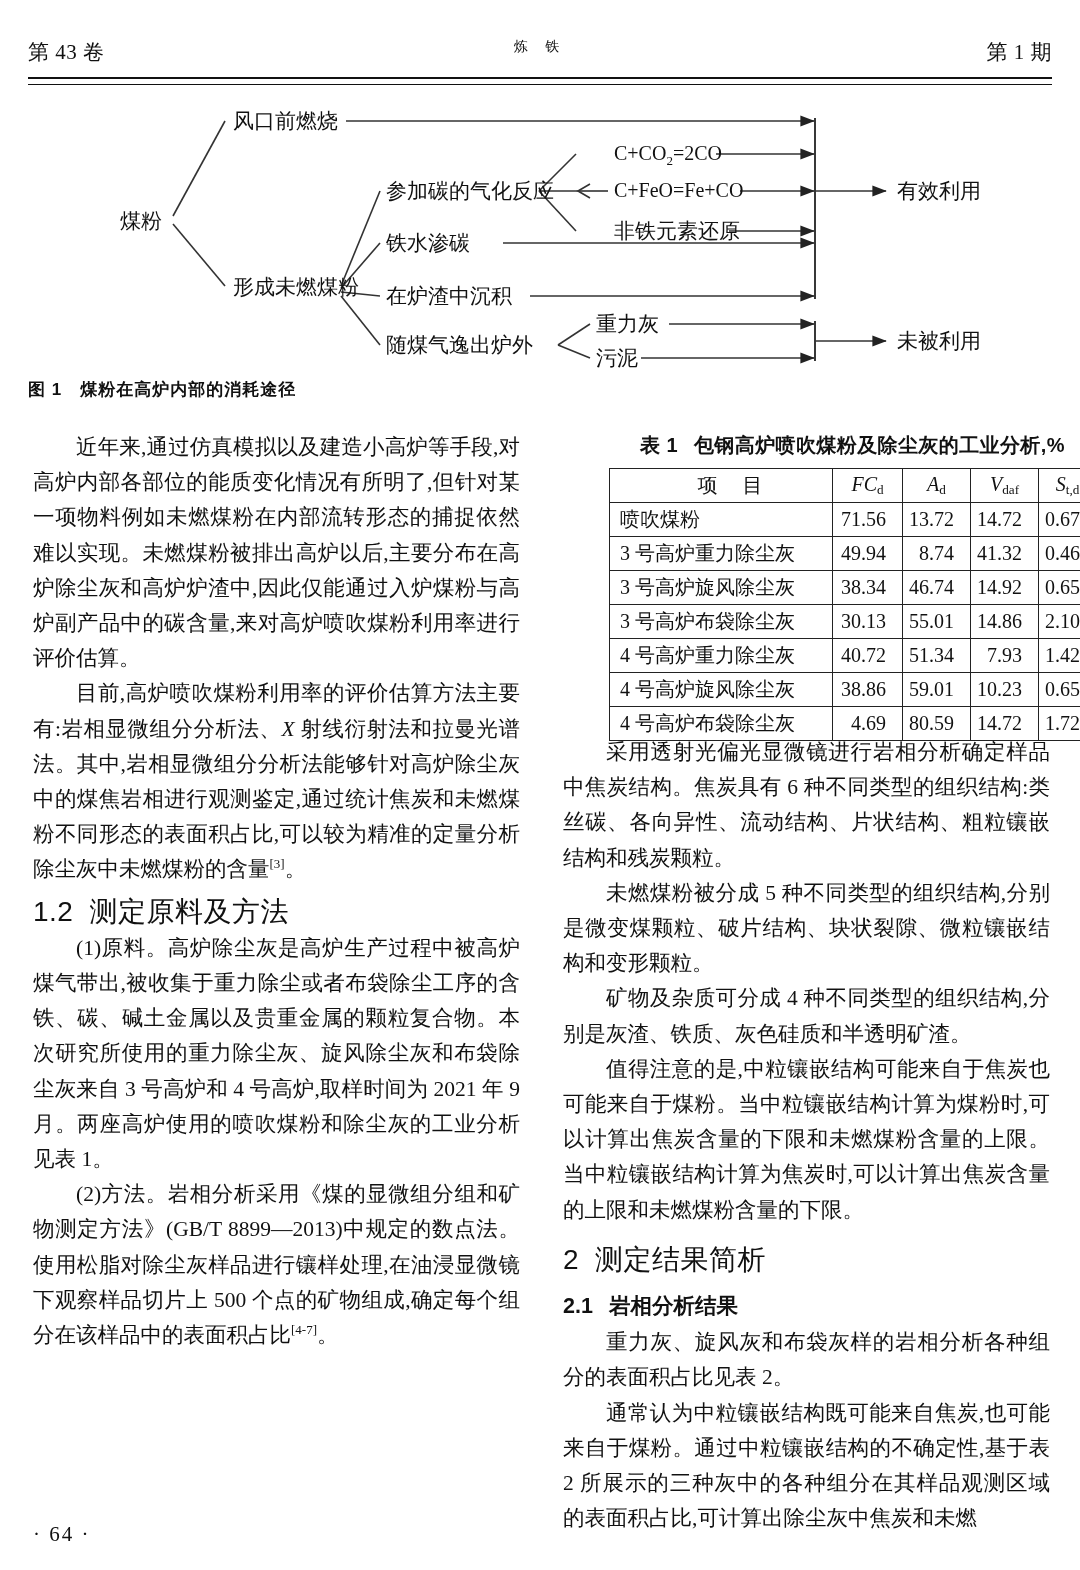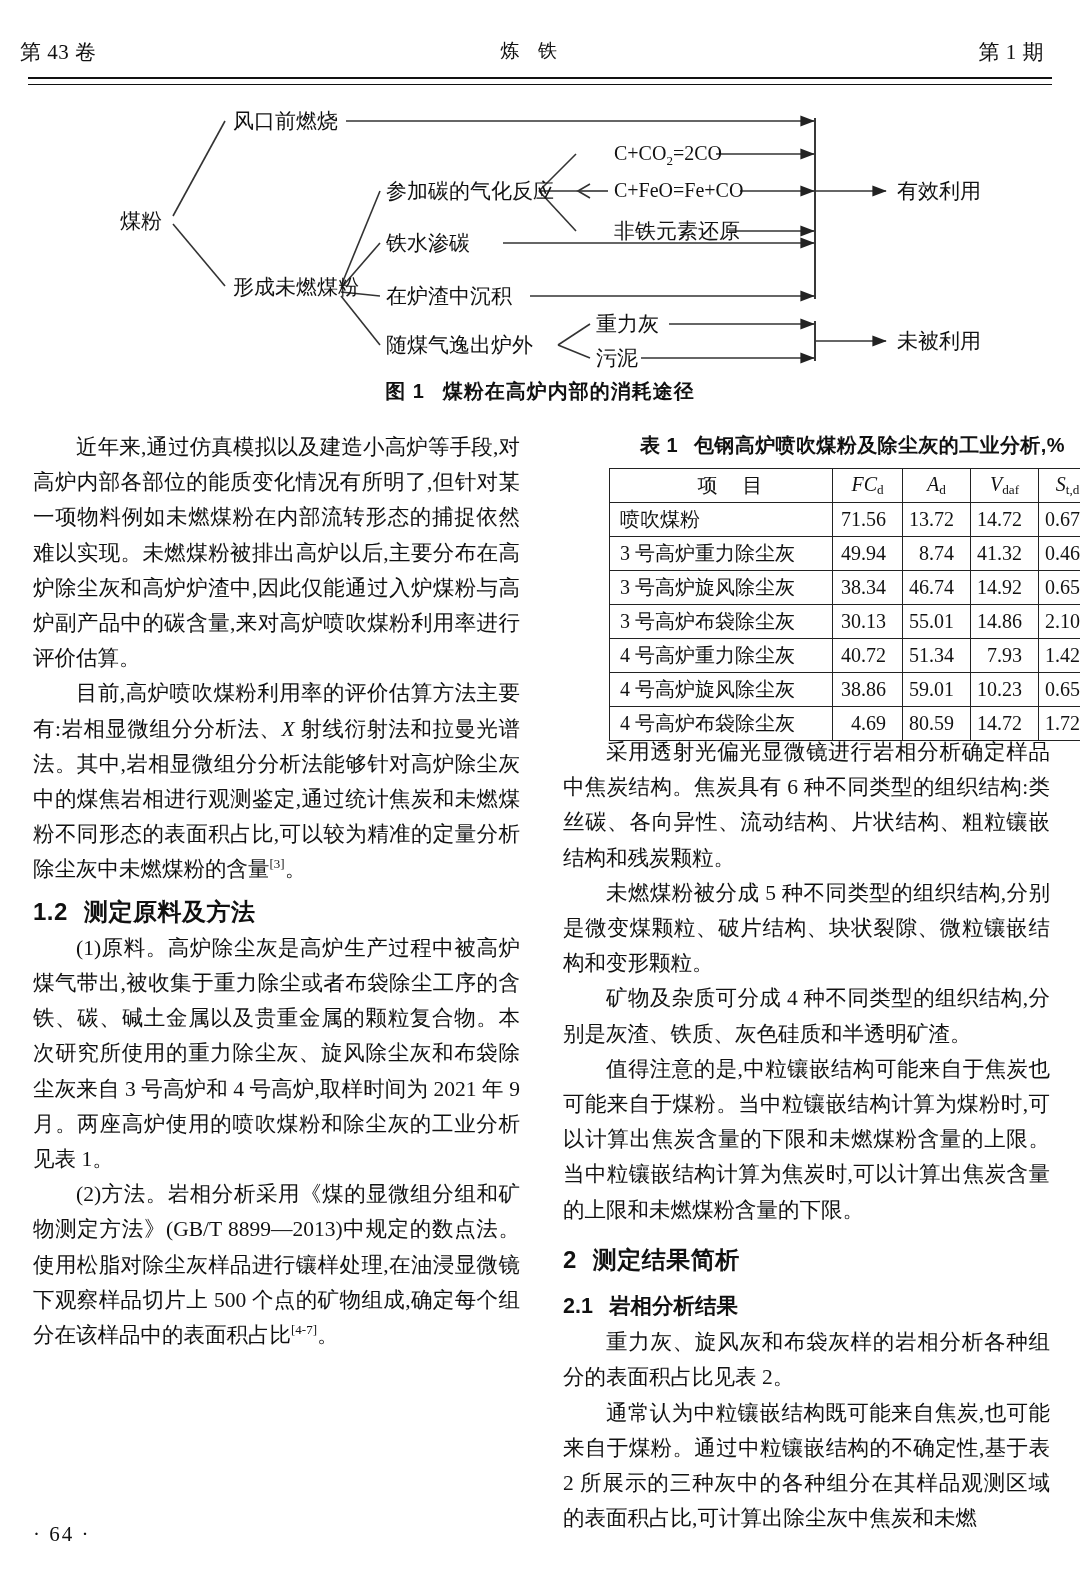--- a/index.html
+++ b/index.html
@@ -12,35 +12,35 @@
     height: 1570px;
     position: relative;
     font-family: "Liberation Serif", "DejaVu Serif", serif;
     color: #111111;
     overflow: hidden;
   }
 
   
   .runhead {
     position: absolute;
-    left: 20px;
+    left: 28px;
     top: 38px;
     width: 1024px;
     height: 32px;
     display: flex;
     align-items: baseline;
     justify-content: space-between;
     font-size: 21px;
     letter-spacing: 0.5px;
   }
   .runhead .center {
     position: absolute;
     left: 0; right: 0;
     text-align: center;
-    font-size: 19px;
+    font-size: 14px;
     letter-spacing: 7px;
   }
   .rule-double {
     position: absolute;
     left: 28px;
     top: 77px;
     width: 1024px;
     height: 5px;
     border-top: 2px solid #111;
     border-bottom: 1px solid #111;
@@ -53,22 +53,22 @@
     top: 96px;
     width: 1024px;
     height: 320px;
   }
   .figure-wrap svg { display: block; }
   .fig-caption {
     position: absolute;
     left: 28px;
     top: 378px;
     width: 1024px;
-    text-align: center;
-    font-size: 20px;
+    text-align: left;
+    font-size: 17px;
     font-weight: bold;
     font-family: "Liberation Sans", "DejaVu Sans", sans-serif;
     letter-spacing: 1px;
   }
   .fig-caption .gap { display: inline-block; width: 18px; }
 
   
   .col {
     position: absolute;
     top: 430px;
@@ -81,23 +81,23 @@
   .col-left  { left: 33px;  }
   .col-right { left: 563px; }
 
   .col p {
     margin: 0;
     text-indent: 2em;
   }
 
   h2.sec {
     margin: 6px 0 2px 0;
-    font-size: 24px;
+    font-size: 28px;
     font-family: "Liberation Sans", "DejaVu Sans", sans-serif;
-    font-weight: bold;
+    font-weight: normal;
     letter-spacing: 0.5px;
   }
   h2.sec .num { margin-right: 16px; }
   h3.subsec {
     margin: 4px 0 1px 0;
     font-size: 21.5px;
     font-family: "Liberation Sans", "DejaVu Sans", sans-serif;
     font-weight: bold;
   }
   h3.subsec .num { margin-right: 16px; }

